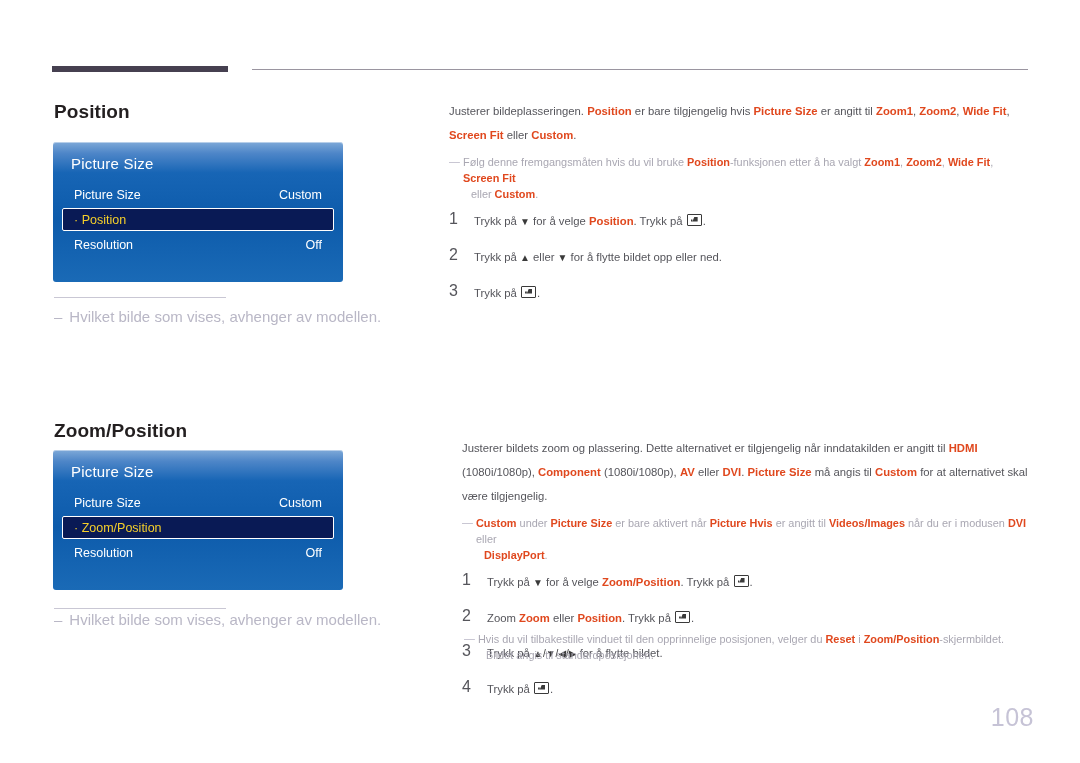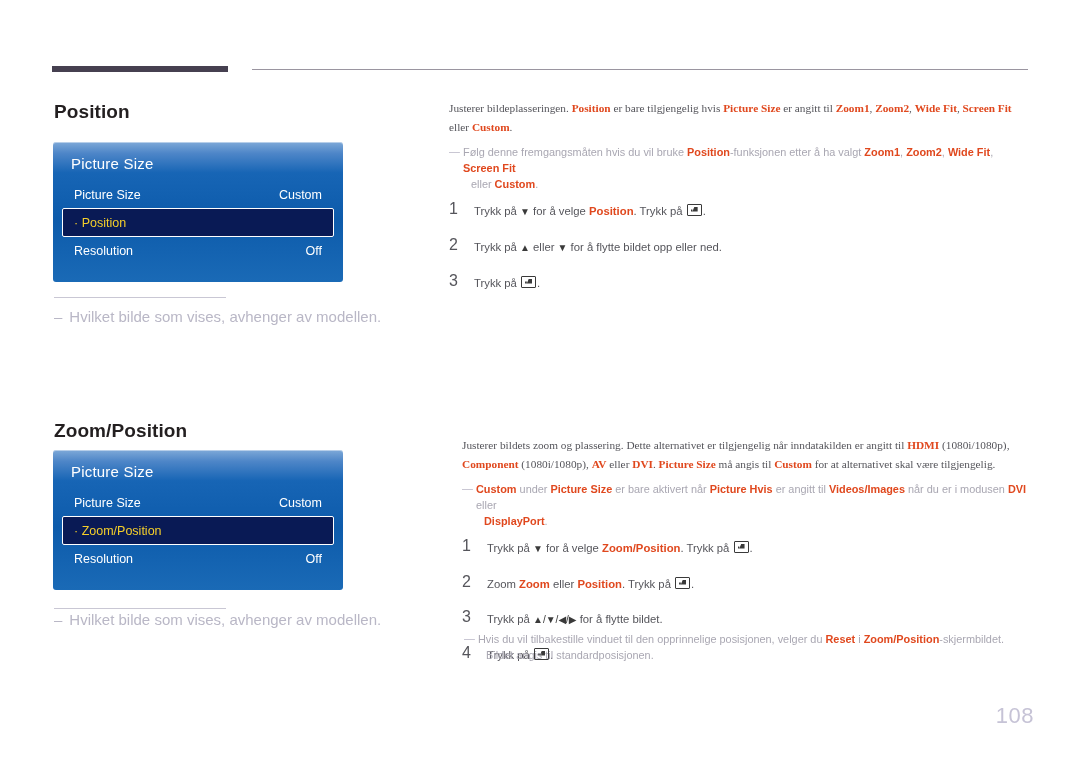--- a/index.html
+++ b/index.html
@@ -79,21 +79,21 @@
     justify-content: space-between;
     padding: 0 12px;
     box-sizing: border-box;
     color: #ffffff;
     font-size: 12.5px;
   }
   .osd-row.selected {
     background: #091a55;
     border: 1px solid #ffffff;
     border-radius: 2px;
-    height: 29px;
+    height: 23px;
     padding: 0 11px;
   }
   .osd-row.selected .osd-row-label { color: #f5cf2a; }
   .osd-row-label  { white-space: nowrap; }
   .osd-row-value  { white-space: nowrap; }
 
   
   .foot-rule {
     position: absolute;
     left: 54px;
@@ -119,24 +119,23 @@
   .col {
     position: absolute;
     left: 449px;
     width: 580px;
   }
   #col-position { top: 99px; }
   #col-zoom     { top: 436px; margin-left: 13px; }
 
   .para {
     font-size: 11.3px;
-    line-height: 19px;
+    line-height: 24px;
     color: #55555b;
     margin: 0 0 7px 0;
-    font-family: Liberation Serif, serif;
   }
   b, .hl {
     color: #e0481e;
     font-weight: bold;
   }
 
   
   .subnote {
     position: relative;
     font-size: 10.9px;
@@ -205,21 +204,21 @@
     left: 464px;
     top: 628px;
     width: 560px;
   }
 
   
   #page-number {
     position: absolute;
     right: 46px;
     top: 703px;
-    font-size: 22px;
+    font-size: 25px;
     color: #c6c3d6;
     letter-spacing: 0.5px;
     text-align: right;
   }
 </style>
 </head>
 <body>
 
 <div class="hdr-bar-thick"></div>
 <div class="hdr-bar-thin"></div>

